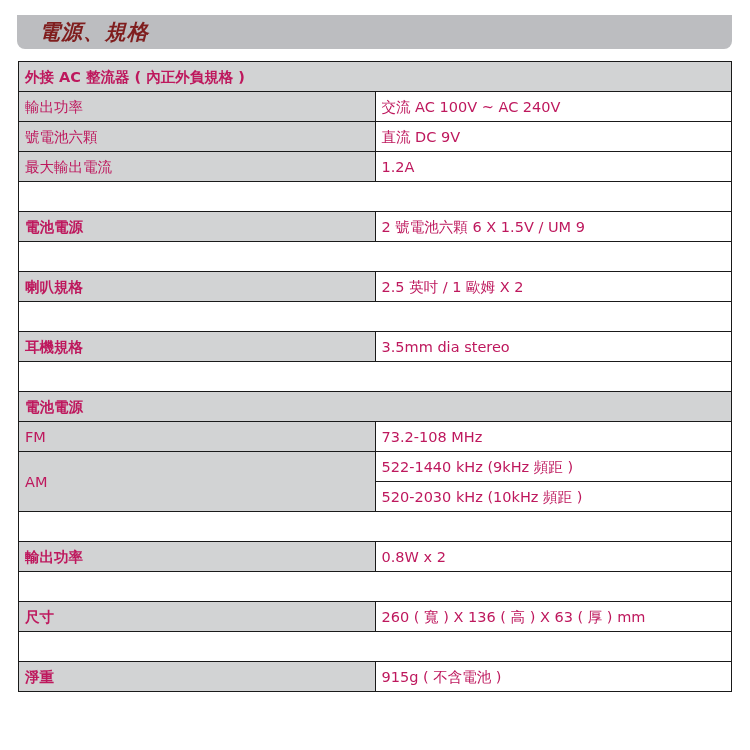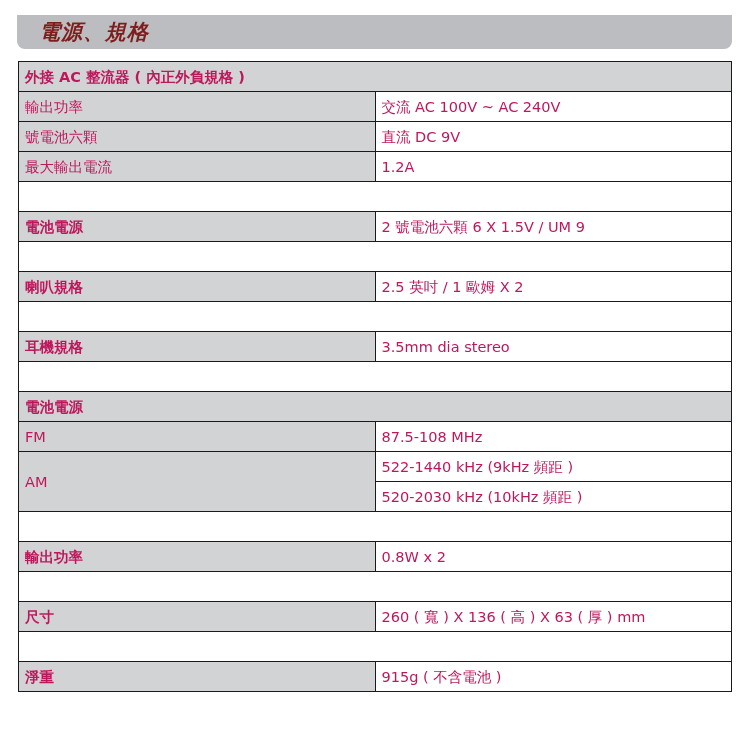--- a/index.html
+++ b/index.html
@@ -74,21 +74,21 @@
       <td class="value">3.5mm dia stereo</td>
     </tr>
     <tr>
       <td class="blank" colspan="2"></td>
     </tr>
     <tr>
       <td class="group" colspan="2">電池電源</td>
     </tr>
     <tr>
       <td class="label">FM</td>
-      <td class="value">87.5-108 MHz</td>
+      <td class="value">73.2-108 MHz</td>
     </tr>
     <tr>
       <td class="label" rowspan="2">AM</td>
       <td class="value">522-1440 kHz (9kHz 頻距 )</td>
     </tr>
     <tr>
       <td class="value">520-2030 kHz (10kHz 頻距 )</td>
     </tr>
     <tr>
       <td class="blank" colspan="2"></td>

